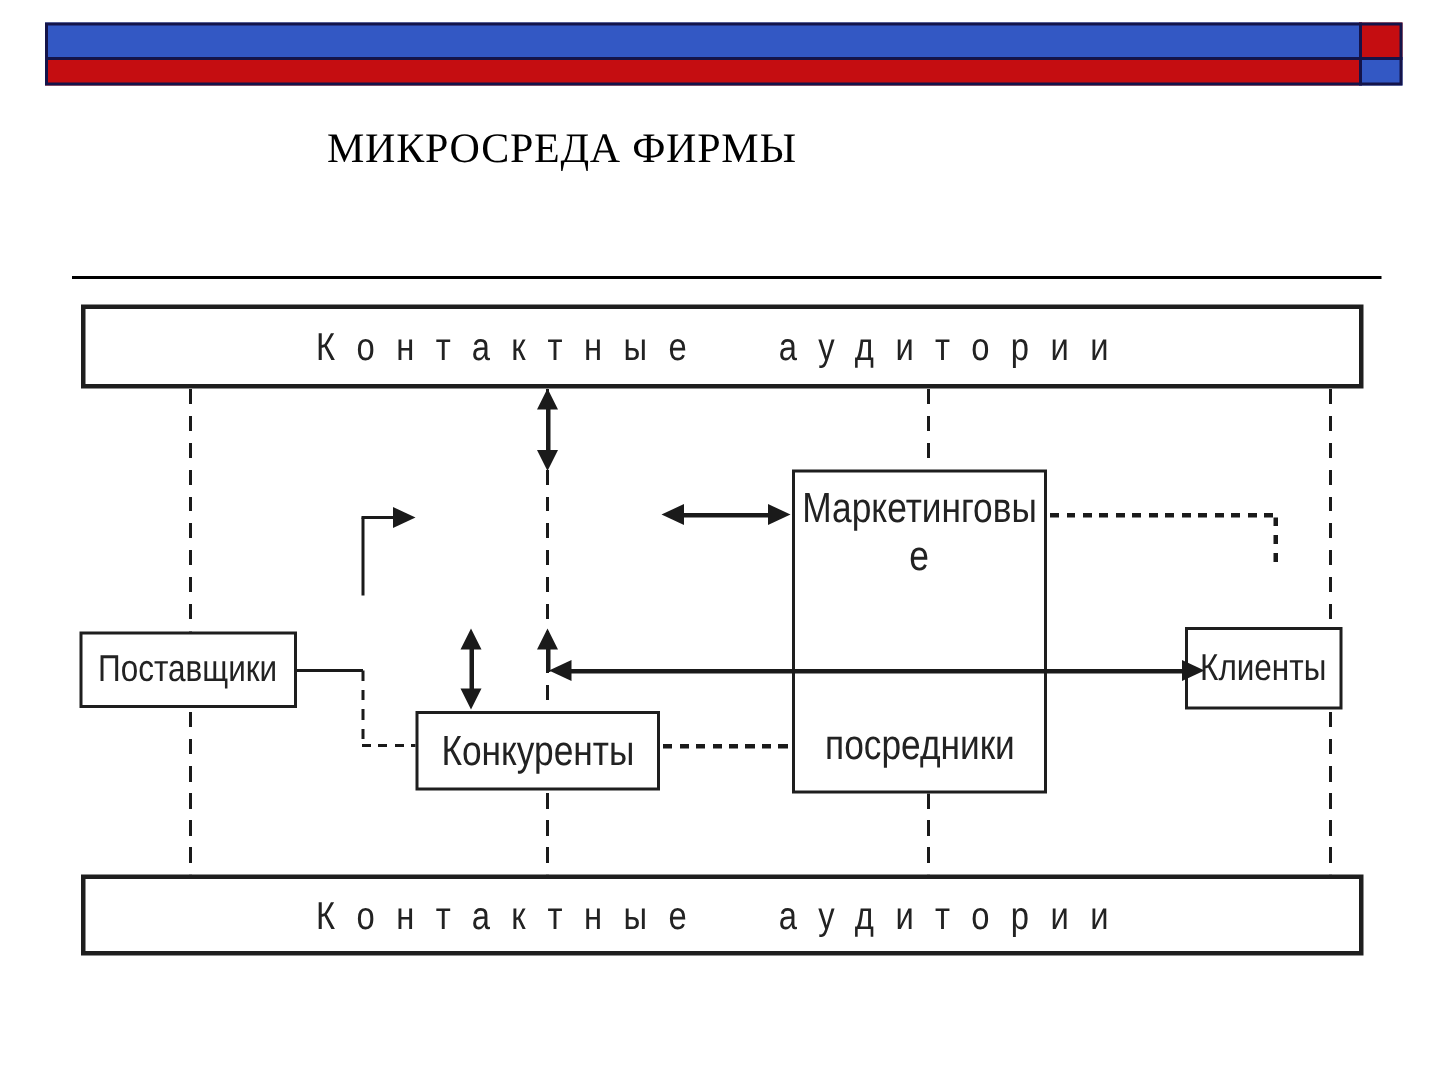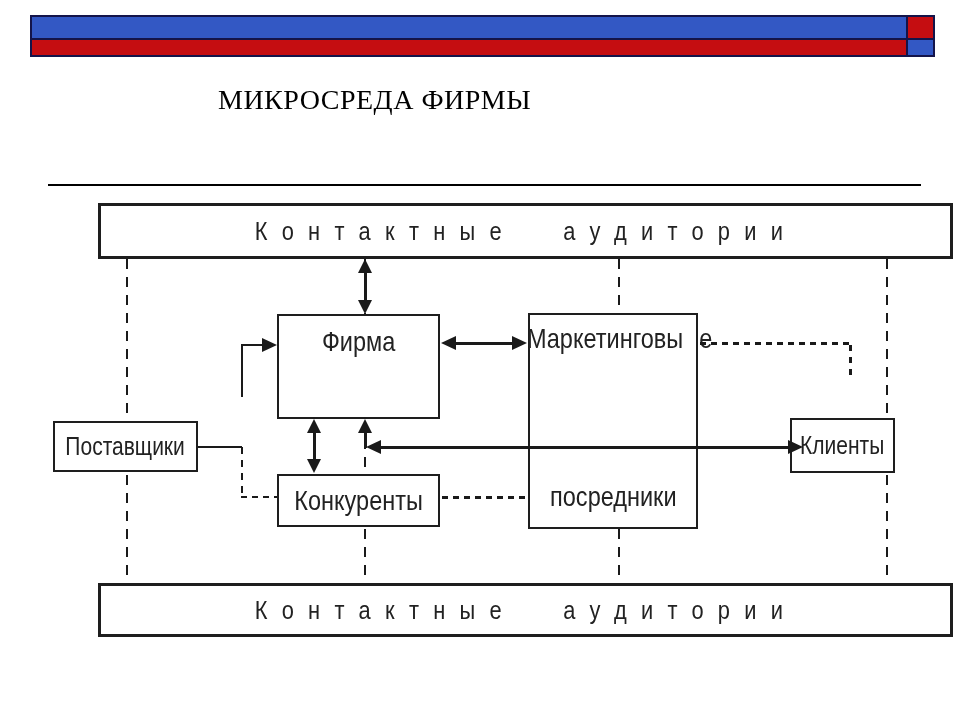--- a/index.html
+++ b/index.html
@@ -18,21 +18,21 @@
     position:absolute;left:218px;top:84px;width:560px;
     font-family:"Liberation Serif","DejaVu Serif",serif;
     font-size:28px;color:#000;white-space:nowrap;letter-spacing:0.5px;
   }
   .rule{position:absolute;left:48px;top:184px;width:873px;height:2px;background:#000;}
   
   .box{
     position:absolute;background:#fff;border:2px solid #1e1e1e;box-sizing:border-box;
     display:flex;align-items:center;justify-content:center;z-index:2;
   }
-  .banner{border-width:3px;margin-left:44px;}
+  .banner{border-width:3px;}
   .banner .cond{
     font-size:26px;letter-spacing:17px;word-spacing:32px;white-space:nowrap;color:#222;
   }
   .cond{display:inline-block;transform:scaleX(0.84);transform-origin:center;}
   .lbl{font-size:28px;color:#222;white-space:nowrap;}
   .lbl-sm{font-size:25px;color:#222;white-space:nowrap;}
   .dashv{
     position:absolute;width:2px;z-index:1;
     background-image:repeating-linear-gradient(180deg,#1a1a1a 0 10px,transparent 10px 18px);
   }
@@ -47,21 +47,21 @@
     background-image:repeating-linear-gradient(90deg,#1a1a1a 0 6px,transparent 6px 11px);}
   .ah{position:absolute;width:0;height:0;z-index:4;}
   .ah-up{border-left:7px solid transparent;border-right:7px solid transparent;border-bottom:14px solid #1a1a1a;}
   .ah-down{border-left:7px solid transparent;border-right:7px solid transparent;border-top:14px solid #1a1a1a;}
   .ah-left{border-top:7px solid transparent;border-bottom:7px solid transparent;border-right:15px solid #1a1a1a;}
   .ah-right{border-top:7px solid transparent;border-bottom:7px solid transparent;border-left:15px solid #1a1a1a;}
   .z5{z-index:5;}
   
   .box-mid{flex-direction:column;justify-content:space-between;align-items:center;
     padding:8px 0 14px 0;}
-  .mid-top{display:flex;flex-direction:row;align-items:center;line-height:1.15;}
+  .mid-top{display:flex;flex-direction:column;align-items:center;line-height:1.15;}
 </style>
 </head>
 <body>
 
 <div class="slide">
 
   <div class="bar bar-blue-main"></div>
   <div class="bar bar-blue-cap"></div>
   <div class="bar bar-red-main"></div>
   <div class="bar bar-red-cap"></div>
@@ -74,23 +74,20 @@
   <div class="dashv" style="left:618px;top:259px;height:324px;"></div>
   <div class="dashv" style="left:886px;top:259px;height:324px;"></div>
 
   <div class="box banner" style="left:54px;top:203px;width:855px;height:56px;">
     <span class="cond">Контактные аудитории</span>
   </div>
   <div class="box banner" style="left:54px;top:583px;width:855px;height:54px;">
     <span class="cond">Контактные аудитории</span>
   </div>
 
-  <div class="box" style="left:277px;top:314px;width:163px;height:105px;align-items:flex-start;padding-top:10px;">
-    <span class="cond lbl">Фирма</span>
-  </div>
 
   <div class="box box-mid" style="left:528px;top:313px;width:170px;height:216px;">
     <div class="mid-top">
       <span class="cond lbl">Маркетинговы</span>
       <span class="cond lbl">е</span>
     </div>
     <span class="cond lbl">посредники</span>
   </div>
 
   <div class="box" style="left:53px;top:421px;width:145px;height:51px;">

